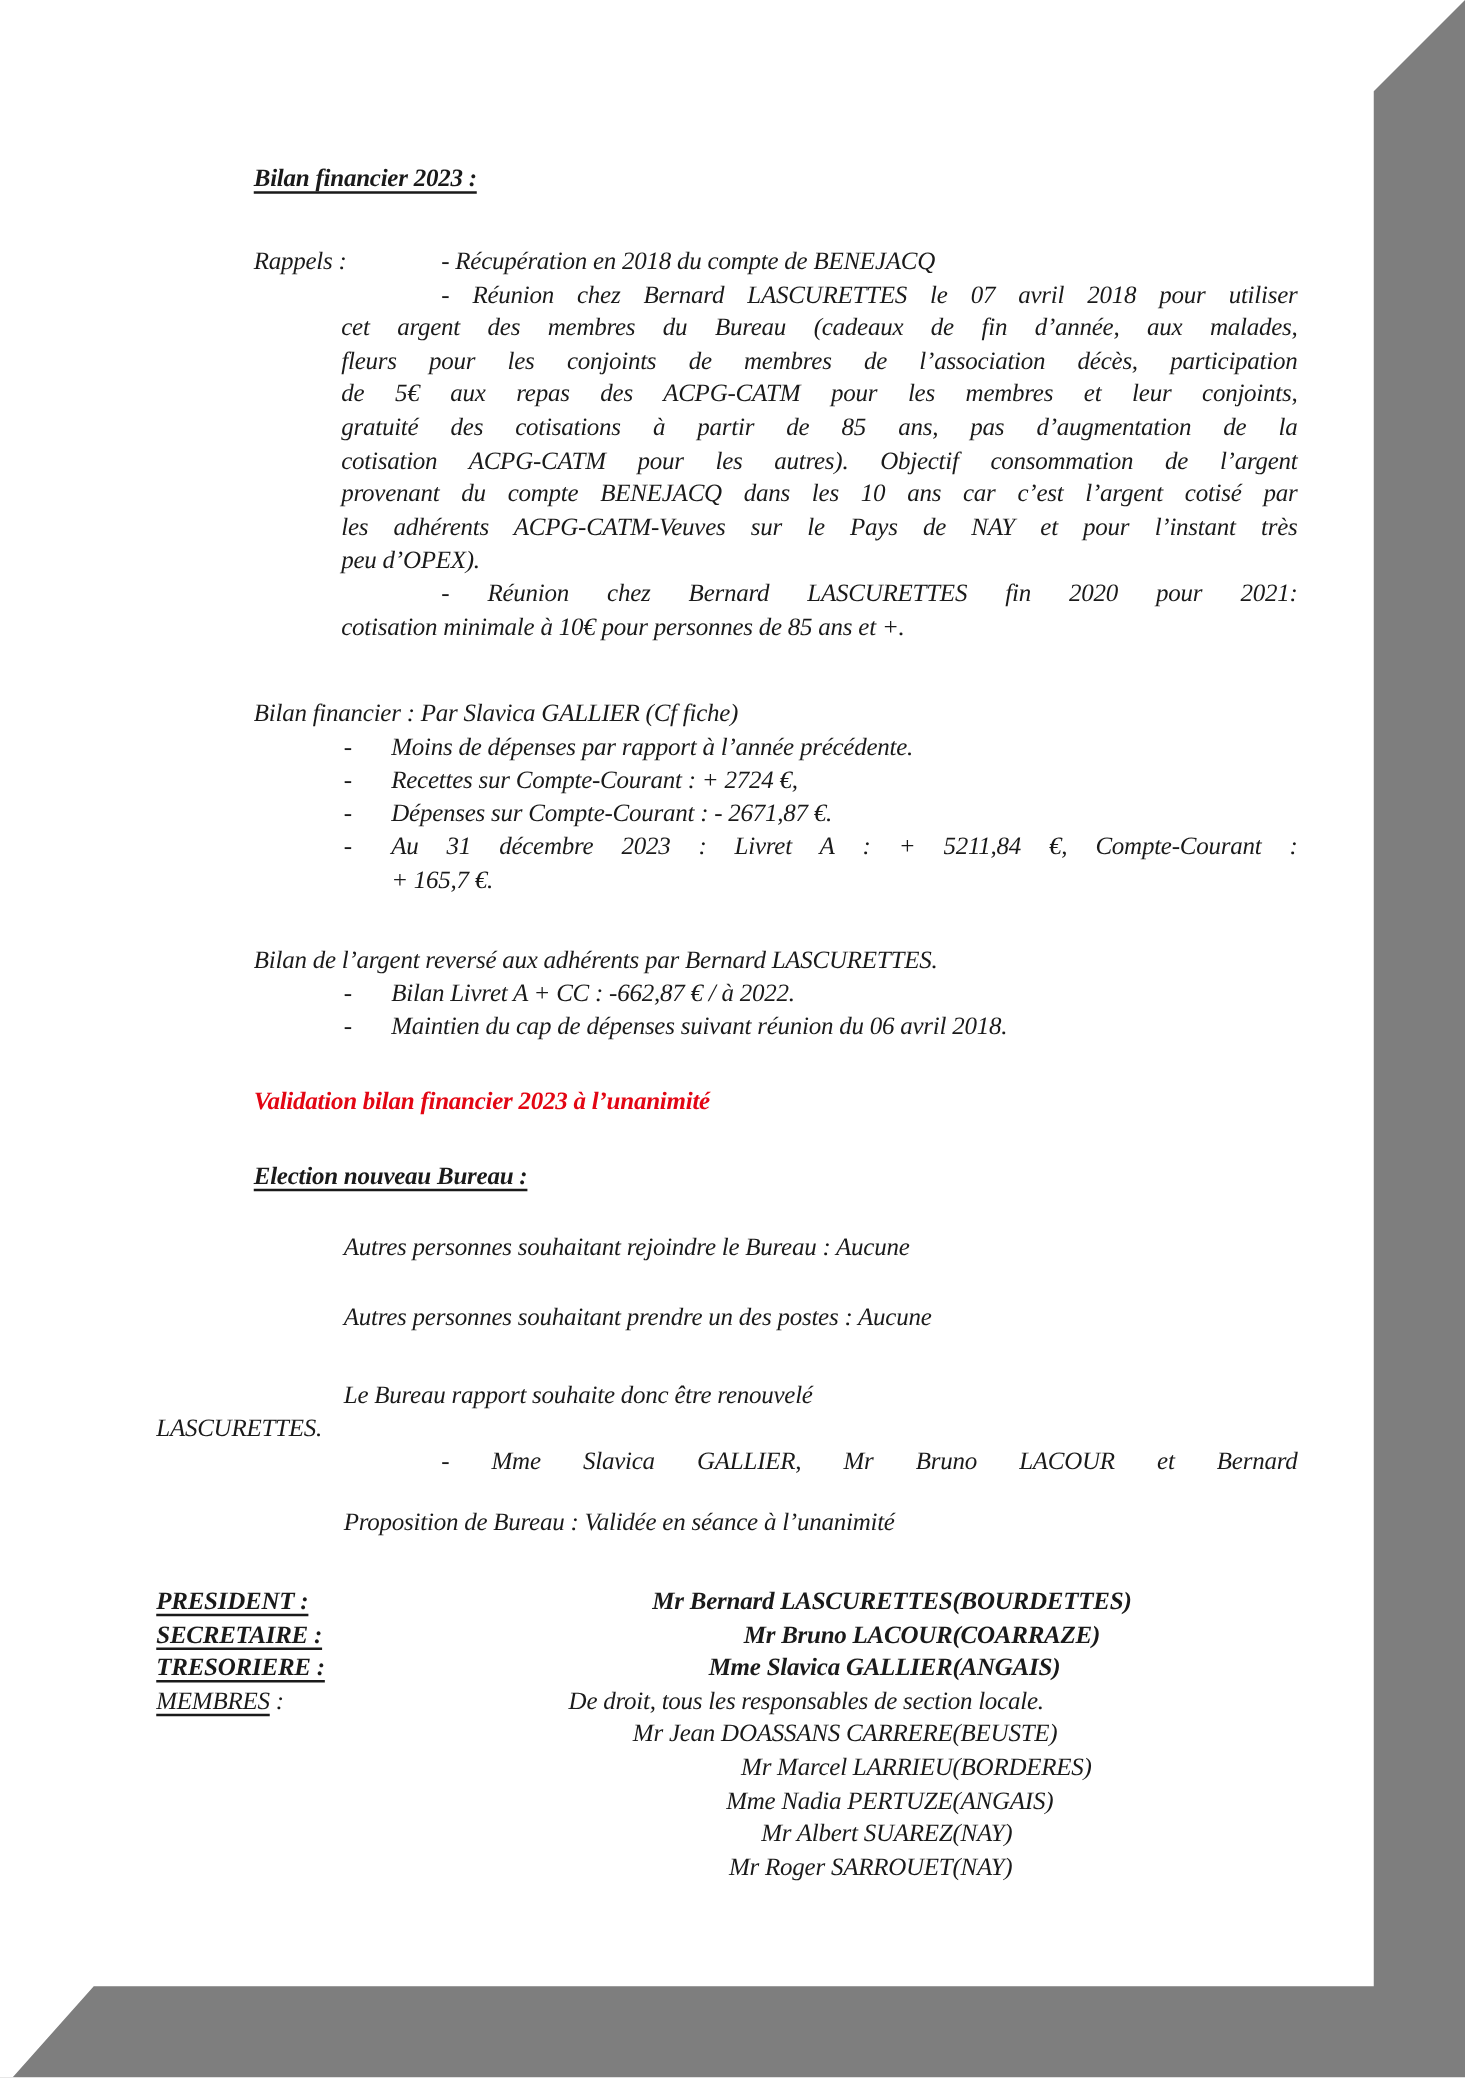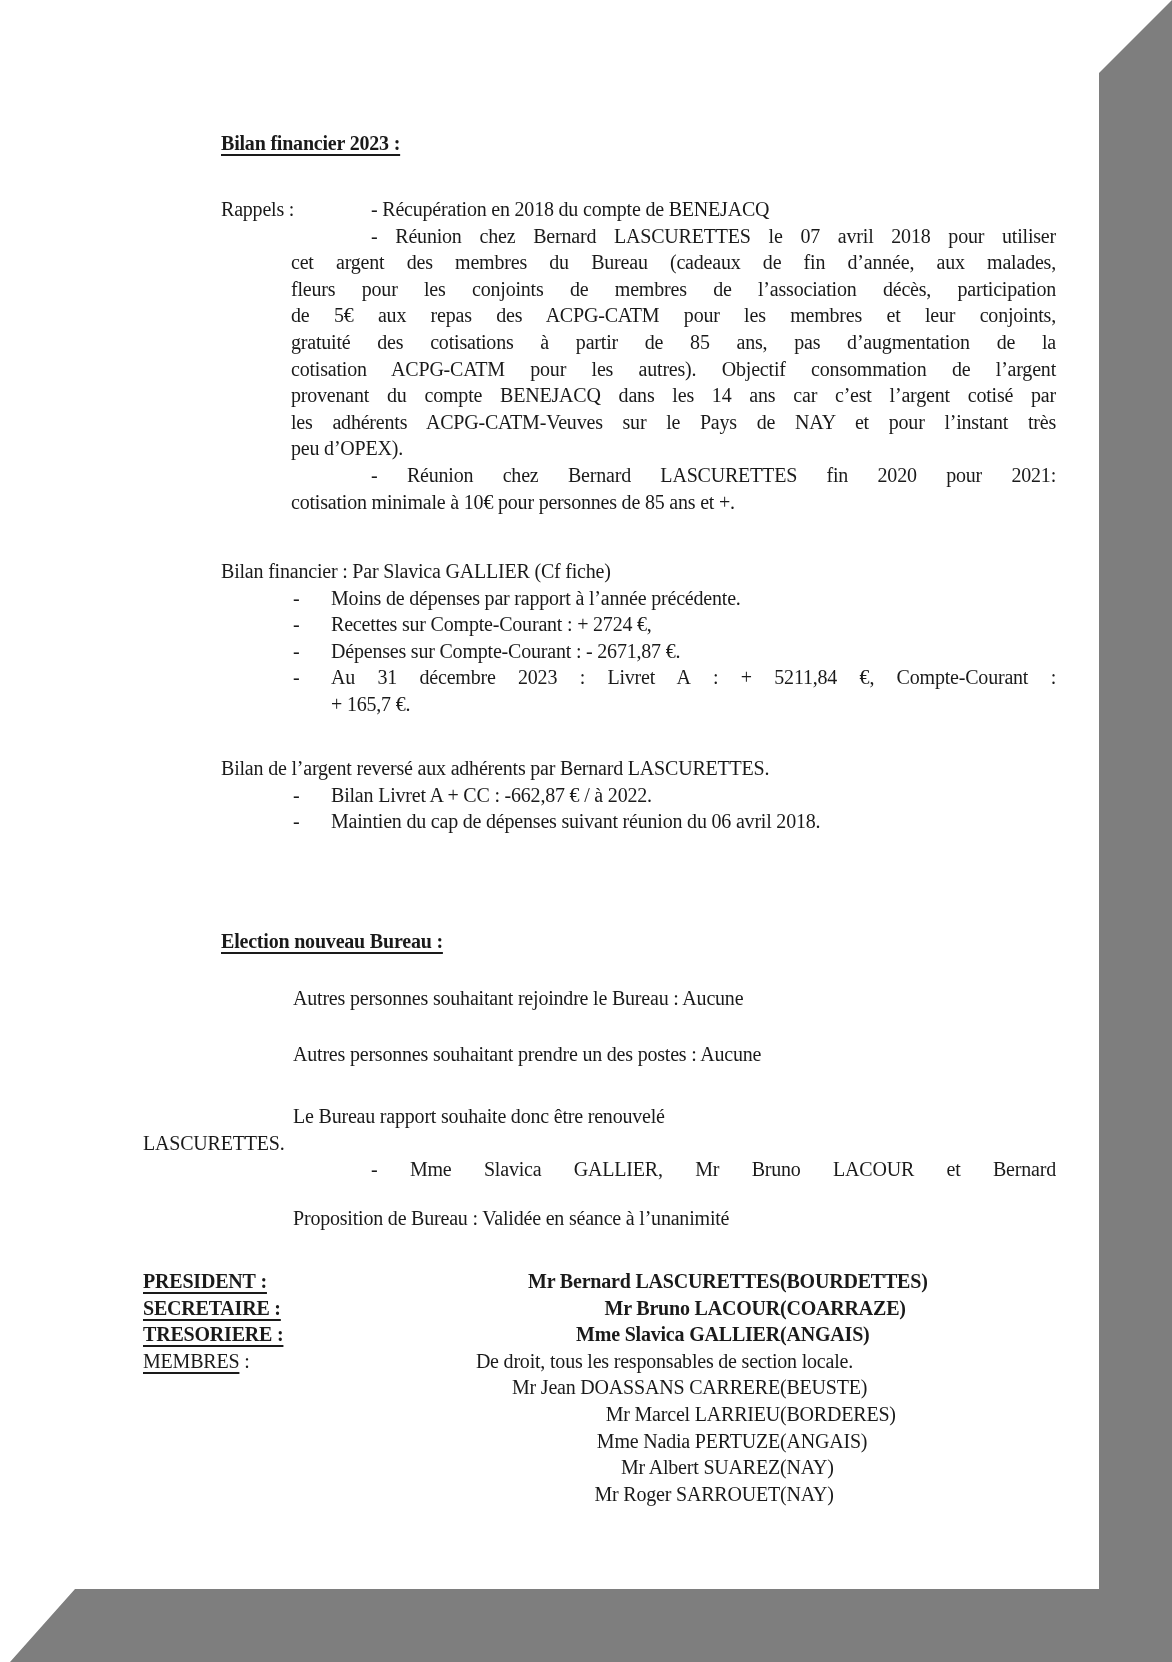--- a/index.html
+++ b/index.html
@@ -23,21 +23,21 @@
   .edge {
     position: absolute; inset: 0;
     background: var(--shadow);
     clip-path: polygon(1099px 73px, 1172px 0px, 1172px 1662px, 10px 1662px, 75px 1589px, 1099px 1589px);
   }
   .content {
     position: absolute; left: 125px; top: 0;
     width: 913px; height: 100%;
     font-size: 20px; letter-spacing: -0.2px;
   }
-  .blk { position: absolute; left: 18px; width: 913px; }
+  .blk { position: absolute; left: 0; width: 913px; font-style: italic; }
   .line { line-height: 26.6px; min-height: 26.6px; }
   .rel { position: relative; }
   .nw { white-space: nowrap; }
   .ind { padding-left: 78px; }     
   .wrap { padding-left: 148px; }   
   .tab { padding-left: 228px; }    
   .ind2 { padding-left: 150px; }   
   .just { text-align: justify; text-align-last: justify; text-justify: inter-word; }
   .at-tab { position: absolute; left: 228px; top: 0; white-space: nowrap; }
   .bullet { position: relative; padding-left: 188px; } 
@@ -75,21 +75,21 @@
       <div class="line ind rel nw">
         <span>Rappels&nbsp;:</span>
         <span class="at-tab">- Récupération en 2018 du compte de BENEJACQ</span>
       </div>
       <div class="line tab just">- Réunion chez Bernard LASCURETTES le 07 avril 2018 pour utiliser</div>
       <div class="line wrap just">cet argent des membres du Bureau (cadeaux de fin d’année, aux malades,</div>
       <div class="line wrap just">fleurs pour les conjoints de membres de l’association décès, participation</div>
       <div class="line wrap just">de 5€ aux repas des ACPG-CATM pour les membres et leur conjoints,</div>
       <div class="line wrap just">gratuité des cotisations à partir de 85 ans, pas d’augmentation de la</div>
       <div class="line wrap just">cotisation ACPG-CATM pour les autres). Objectif consommation de l’argent</div>
-      <div class="line wrap just">provenant du compte BENEJACQ dans les 14 ans car c’est l’argent cotisé par</div>
+      <div class="line wrap just">provenant du compte BENEJACQ dans les 10 ans car c’est l’argent cotisé par</div>
       <div class="line wrap just">les adhérents ACPG-CATM-Veuves sur le Pays de NAY et pour l’instant très</div>
       <div class="line wrap nw">peu d’OPEX).</div>
       <div class="line tab just">- Réunion chez Bernard LASCURETTES fin 2020 pour 2021:</div>
       <div class="line wrap nw">cotisation minimale à 10€ pour personnes de 85 ans et +.</div>
     </div>
 
     <div class="blk" style="top:558px">
       <div class="line ind nw">Bilan financier&nbsp;: Par Slavica GALLIER (Cf fiche)</div>
       <div class="line bullet nw">
         <span class="dash">-</span>
@@ -117,20 +117,23 @@
       <div class="line bullet nw">
         <span class="dash">-</span>
         <span>Bilan Livret A + CC&nbsp;: -662,87 € / à 2022.</span>
       </div>
       <div class="line bullet nw">
         <span class="dash">-</span>
         <span>Maintien du cap de dépenses suivant réunion du 06 avril 2018.</span>
       </div>
     </div>
 
+    <div class="blk" style="top:868px">
+      <div class="line ind nw b red">Validation bilan financier 2023 à l’unanimité</div>
+    </div>
 
     <div class="blk" style="top:928px">
       <div class="line ind nw title-line"><span class="u b">Election nouveau Bureau&nbsp;:</span></div>
     </div>
 
     <div class="blk" style="top:985px">
       <div class="line ind2 nw">Autres personnes souhaitant rejoindre le Bureau&nbsp;: Aucune</div>
     </div>
     <div class="blk" style="top:1041px">
       <div class="line ind2 nw">Autres personnes souhaitant prendre un des postes&nbsp;: Aucune</div>

